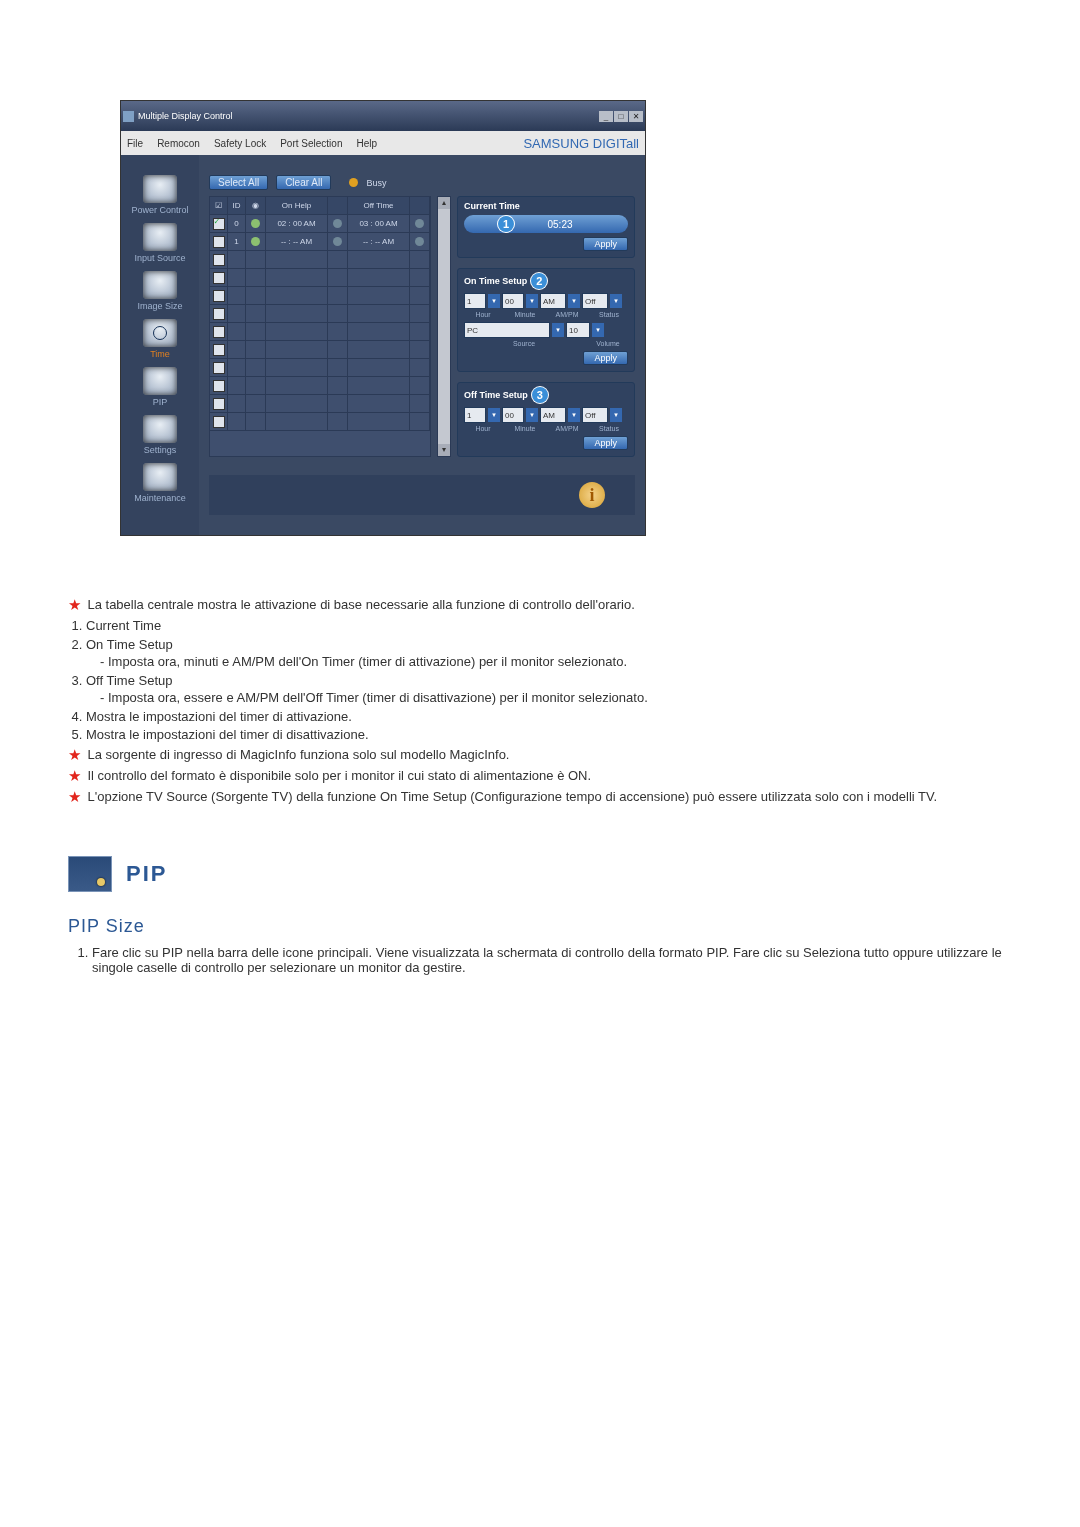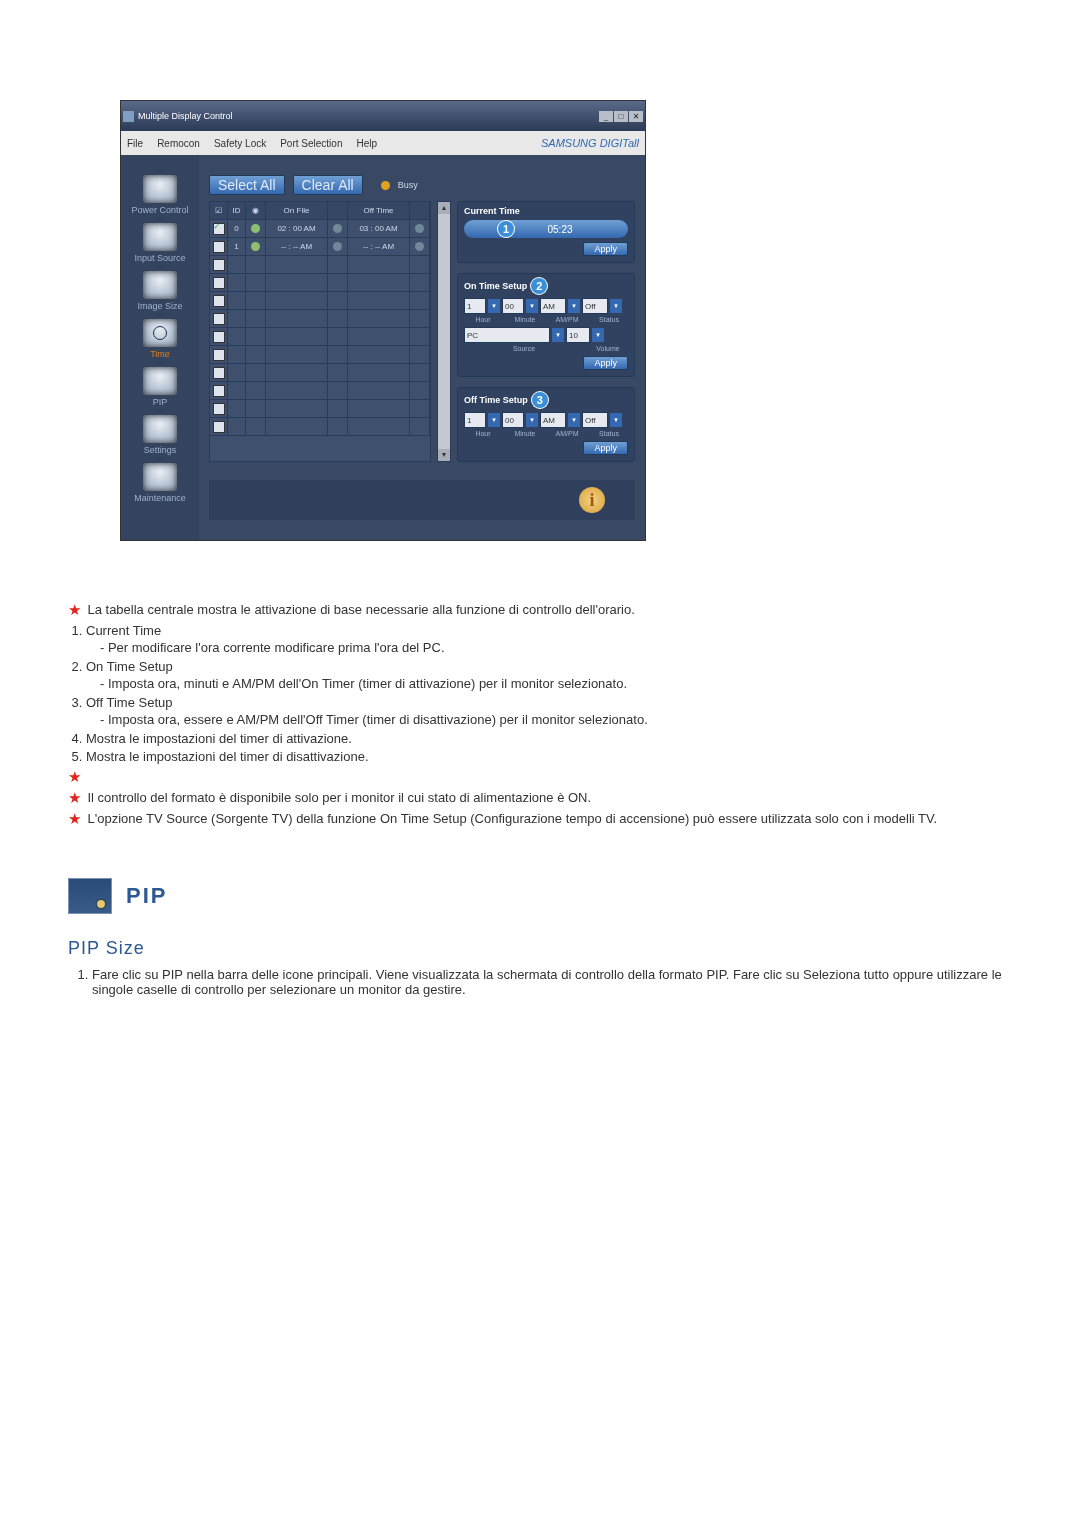--- a/index.html
+++ b/index.html
@@ -6,32 +6,32 @@
 .page { width:1080px; margin:0 auto; padding:100px 60px 600px; box-sizing:border-box; }
 
 
 .mdc-window { width:524px; margin:0 0 60px 60px; border:1px solid #333; background:#3a4963; }
 .titlebar { height:14px; background:linear-gradient(#5a6988,#2b3a56); color:#fff; font-size:9px; display:flex; align-items:center; padding:8px 2px; }
 .titlebar .tb-icon { width:11px; height:11px; background:#7fa0c4; margin-right:4px; }
 .titlebar .tb-text { flex:1; }
 .titlebar .tb-btn { width:14px; height:11px; background:#b8bec8; margin-left:1px; font-size:8px; line-height:11px; text-align:center; color:#222; }
 .menubar { height:24px; background:#e8e8e8; display:flex; align-items:center; padding:0 6px; font-size:10px; color:#333; }
 .menubar span { margin-right:14px; }
-.menubar .samsung { margin-left:auto; margin-right:0; color:#3168b2; font-style:italic; font-size:11px; }
+.menubar .samsung { margin-left:auto; margin-right:0; color:#3168b2; font-size:13px; }
 .client { display:flex; background:#3a4963; }
 .sidebar { width:78px; background:#34435e; padding:20px 6px 10px; display:flex; flex-direction:column; align-items:center; gap:2px; }
 .sb-item { width:66px; text-align:center; font-size:9px; color:#9fb2ce; }
 .sb-item.active .sb-label { color:#e08020; }
 .sb-icon { width:34px; height:28px; margin:0 auto 2px; border-radius:4px; background:radial-gradient(circle at 50% 35%, #e8eef4, #8fa0b8); box-shadow:inset 0 0 6px #333; position:relative; }
 .sb-icon.time::after { content:""; position:absolute; left:10px; top:7px; width:12px; height:12px; border:1px solid #143056; border-radius:50%; }
 .sb-label { display:block; margin-bottom:6px; }
 
 .main { flex:1; padding:20px 10px; position:relative; }
 .toolbar { display:flex; align-items:center; gap:8px; margin-bottom:6px; }
-.btn-small { font-size:14px; color:#dfe9f8; background:linear-gradient(#6fa0d4,#3468b0); border:1px solid #223a5a; padding:1px 8px; border-radius:2px; }
+.btn-small { font-size:10px; color:#dfe9f8; background:linear-gradient(#6fa0d4,#3468b0); border:1px solid #223a5a; padding:1px 8px; border-radius:2px; }
 .busy-dot { width:9px; height:9px; border-radius:50%; background:#e0a020; display:inline-block; margin-left:10px; }
 .busy-label { font-size:9px; color:#cfd8ea; }
 
 .content-row { display:flex; gap:6px; }
 .grid { border:1px solid #2b3a56; background:#3f4f6e; font-size:8px; color:#cfd8ea; }
 .grid-head, .grid-row { display:flex; }
 .ghc, .gc { border-right:1px solid #2b3a56; border-bottom:1px solid #2b3a56; box-sizing:border-box; display:flex; align-items:center; justify-content:center; }
 .ghc { background:#364766; height:18px; position:relative; }
 .gc { background:#3f4f6e; height:18px; }
 .col-chk{width:18px;} .col-id{width:18px;} .col-s1{width:20px;} .col-ot{width:62px;} .col-s2{width:20px;} .col-ofT{width:62px;} .col-s3{width:20px;}
@@ -137,21 +137,21 @@
           <span class="busy-dot"></span>
           <span class="busy-label">Busy</span>
         </div>
 
         <div class="content-row">
           <div class="grid">
             <div class="grid-head">
               <div class="ghc col-chk">☑</div>
               <div class="ghc col-id">ID</div>
               <div class="ghc col-s1">◉</div>
-              <div class="ghc col-ot">On File</div>
+              <div class="ghc col-ot">On Help</div>
               <div class="ghc col-s2"></div>
               <div class="ghc col-ofT">Off Time</div>
               <div class="ghc col-s3"></div>
             </div>
             <div class="grid-row">
               <div class="gc col-chk">
                   <div class="chk on"></div>
                 </div>
               <div class="gc col-id">0</div>
               <div class="gc col-s1">
@@ -388,39 +388,39 @@
 
   <div class="doc">
     <div class="star-line">
         <span class="star">★</span>
         <span class="txt">La tabella centrale mostra le attivazione di base necessarie alla funzione di controllo dell'orario.</span>
       </div>
 
     <ol class="num">
       <li><span>Current Time</span>
         <ul class="dash">
-          <li>Per modificare l'ora corrente modificare prima l'ora del PC.</li>
         </ul>
       </li>
       <li><span>On Time Setup</span>
         <ul class="dash">
             <li>Imposta ora, minuti e AM/PM dell'On Timer (timer di attivazione) per il monitor selezionato.</li>
           </ul>
       </li>
       <li><span>Off Time Setup</span>
         <ul class="dash">
             <li>Imposta ora, essere e AM/PM dell'Off Timer (timer di disattivazione) per il monitor selezionato.</li>
           </ul>
       </li>
       <li>Mostra le impostazioni del timer di attivazione.</li>
       <li>Mostra le impostazioni del timer di disattivazione.</li>
     </ol>
 
     <div class="star-line">
         <span class="star">★</span>
+        <span class="txt">La sorgente di ingresso di MagicInfo funziona solo sul modello MagicInfo.</span>
       </div>
     <div class="star-line">
         <span class="star">★</span>
         <span class="txt">Il controllo del formato è disponibile solo per i monitor il cui stato di alimentazione è ON.</span>
       </div>
     <div class="star-line">
         <span class="star">★</span>
         <span class="txt">L'opzione TV Source (Sorgente TV) della funzione On Time Setup (Configurazione tempo di accensione) può essere utilizzata solo con i modelli TV.</span>
       </div>
 

